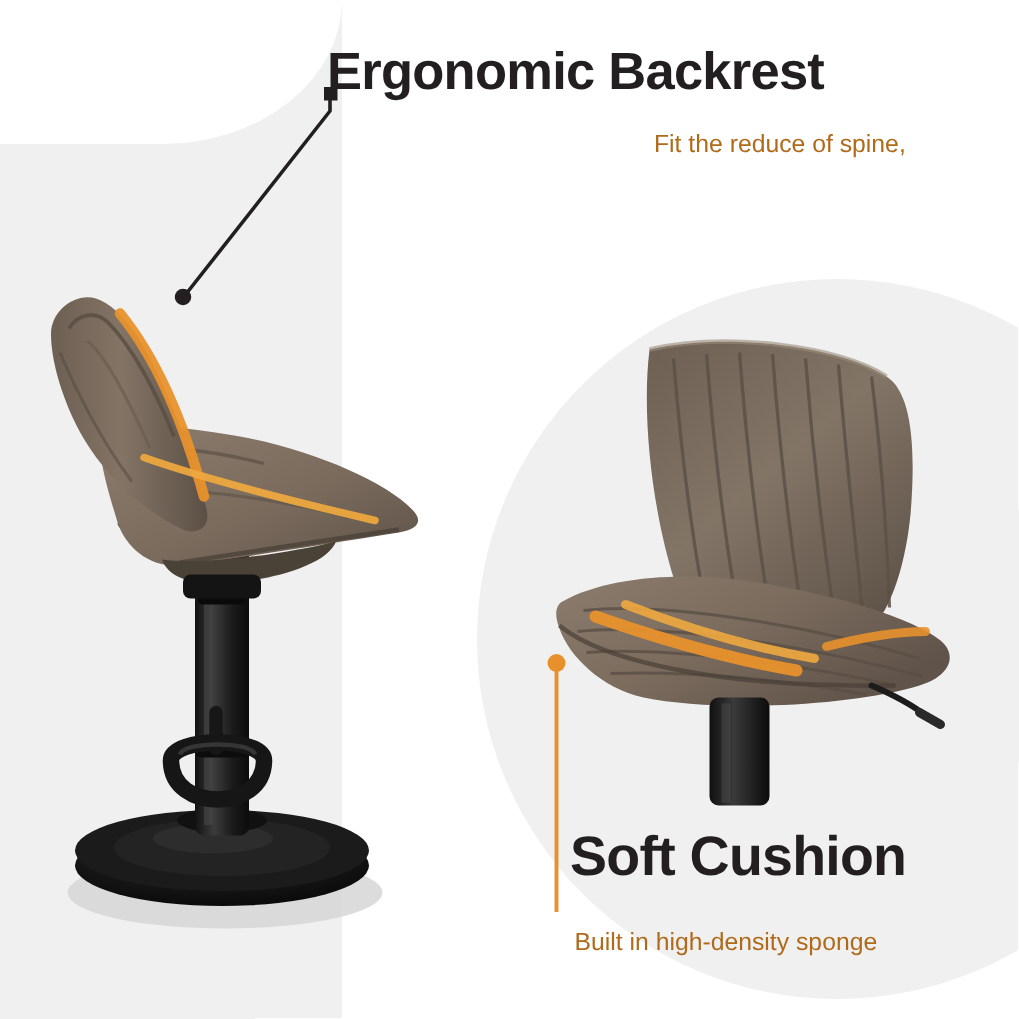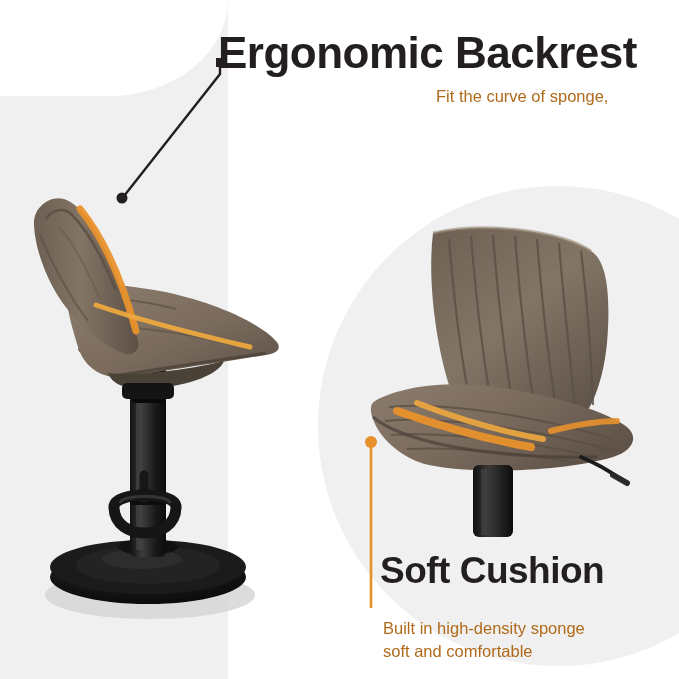--- a/index.html
+++ b/index.html
@@ -54,21 +54,21 @@
   .headline {
     position: absolute;
     font-weight: bold;
     color: #231f20;
     letter-spacing: -0.5px;
     white-space: nowrap;
   }
   #headline-top {
     left: 218px;
     top: 28px;
-    font-size: 44px;
+    font-size: 35px;
   }
   #headline-bottom {
     left: 380px;
     top: 550px;
     font-size: 37px;
   }
   .subtext {
     position: absolute;
     color: #b06a1a;
     font-size: 16.5px;
@@ -291,22 +291,21 @@
     <rect x="108" y="6" width="9" height="9" fill="#231f20"></rect>
   </svg>
 
   <svg class="leader" style="left:355px; top:430px;" width="60" height="190" viewBox="0 0 60 190">
     <path d="M16 12 L16 178" stroke="#e8912c" stroke-width="2.6" fill="none"></path>
     <circle cx="16" cy="12" r="6" fill="#e8912c"></circle>
   </svg>
 
   <div class="headline" id="headline-top">Ergonomic Backrest</div>
   <div class="subtext" id="subtext-top">
-    <div>Fit the curve of sponge,</div>
+    <div>Fit the reduce of spine,</div>
   </div>
 
   <div class="headline" id="headline-bottom">Soft Cushion</div>
   <div class="subtext" id="subtext-bottom">
     <div>Built in high-density sponge</div>
-    <div>soft and comfortable</div>
   </div>
 
 </div>
 
 </body></html>

